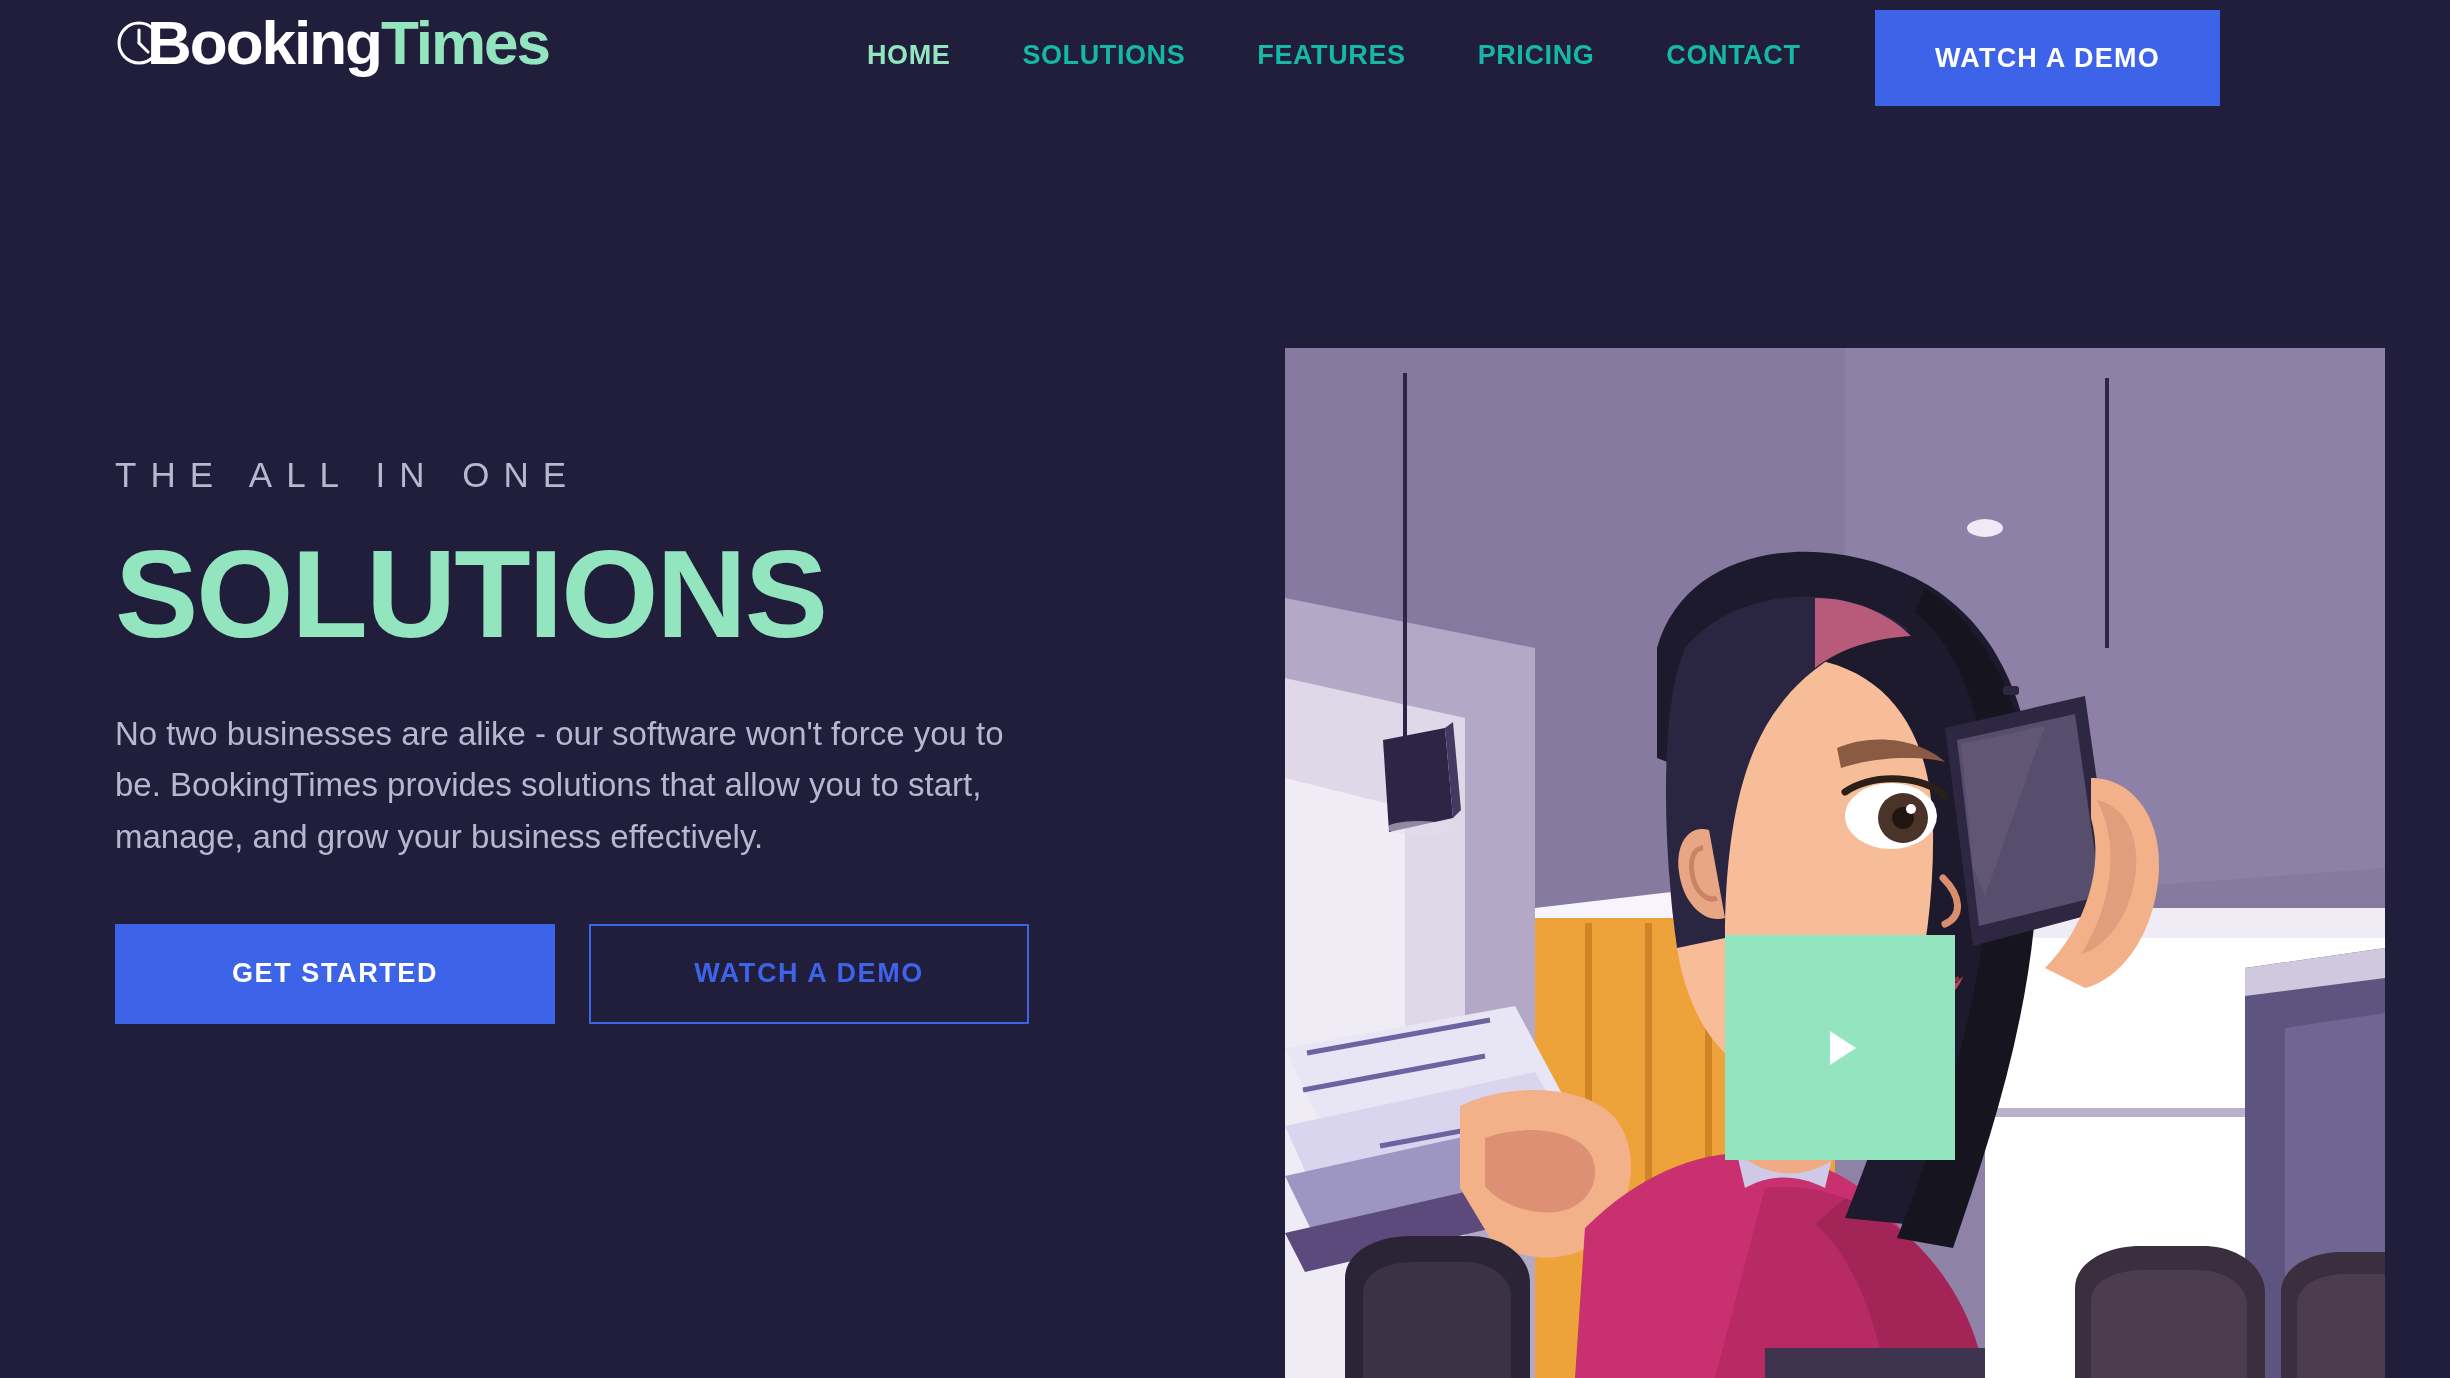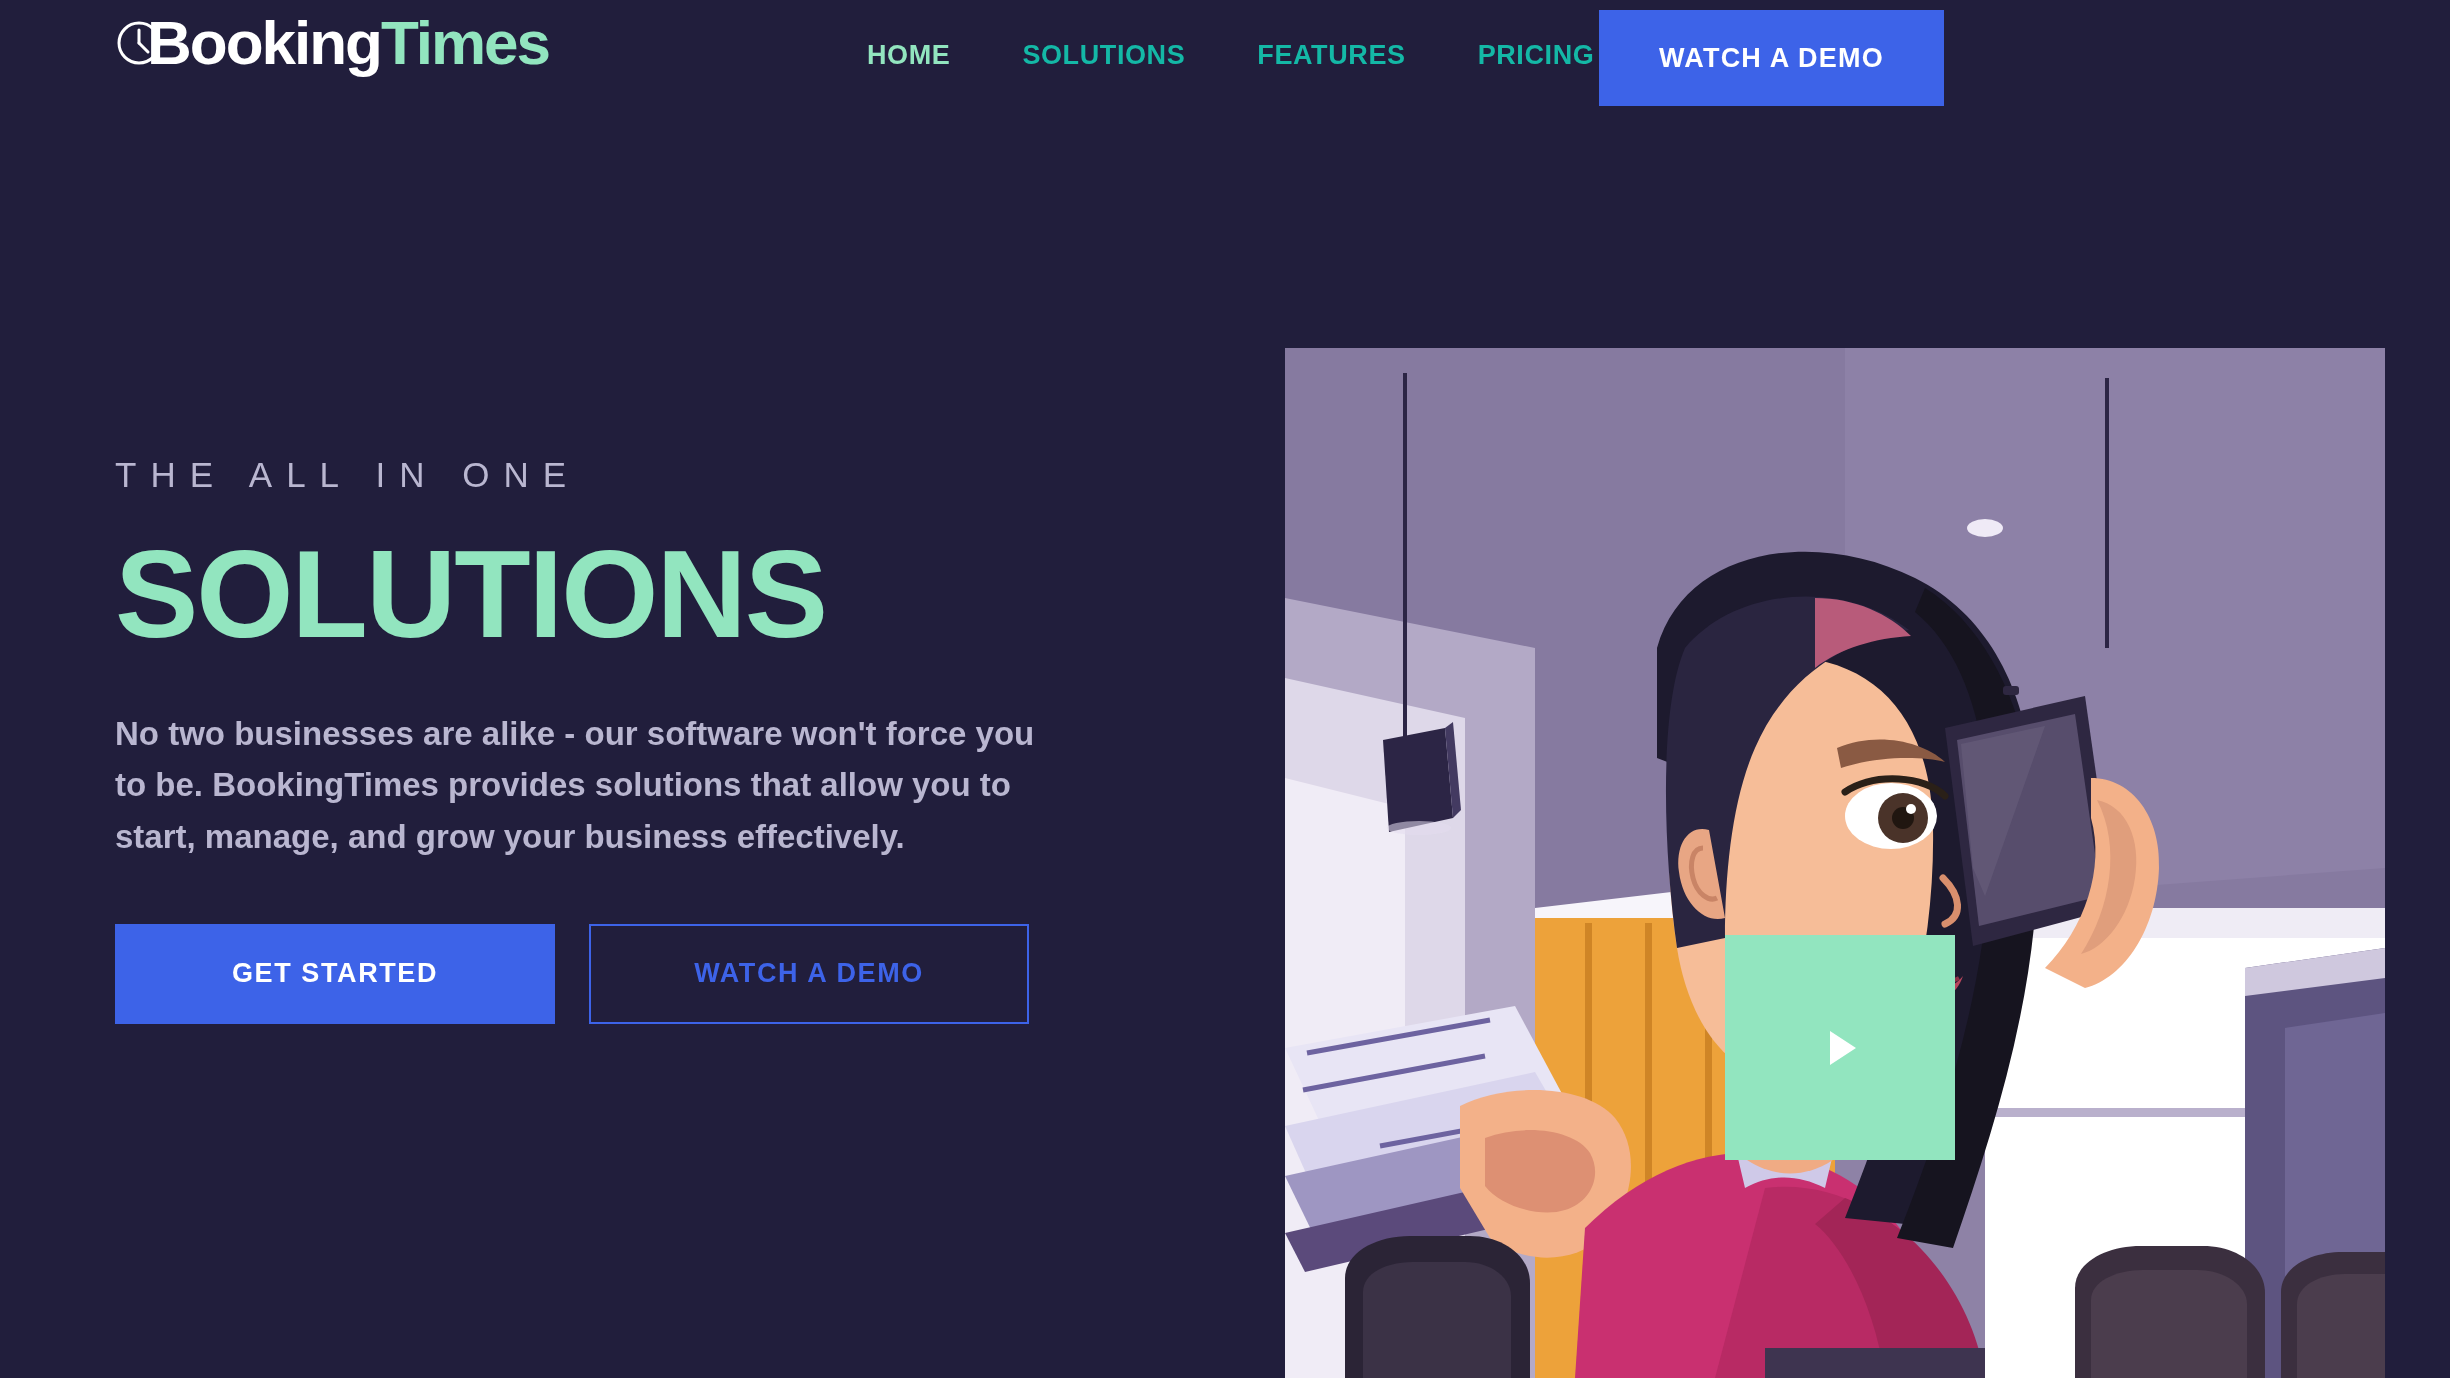--- a/index.html
+++ b/index.html
@@ -7,21 +7,21 @@
   html, body {
     width:2450px; height:1378px;
     background:#211e3c;
     font-family:"Liberation Sans", sans-serif;
     overflow:hidden;
   }
   .page { position:relative; width:2450px; height:1378px; background:#211e3c; }
 
   
   .header {
-    position:absolute; top:0; left:0; width:1944px; height:128px;
+    position:absolute; top:0; left:0; width:2220px; height:128px;
     display:flex; align-items:flex-start;
   }
   .logo {
     position:absolute; left:115px; top:12px;
     display:flex; align-items:center; height:62px;
   }
   .logo-clock { width:48px; height:48px; position:relative; margin-right:-16px; }
   .logo-text {
     font-size:62px; font-weight:700; letter-spacing:-2px;
     line-height:62px; white-space:nowrap;
@@ -57,21 +57,21 @@
   }
   .headline {
     font-size:125px; font-weight:800; line-height:0.97;
     letter-spacing:-2px;
   }
   .headline .l1 { color:#92e5bf; display:block; }
   .headline .l2 { color:#ffffff; display:block; }
 
   .lede {
     margin-top:54px;
-    font-size:33px; line-height:1.55; color:#b9b6d0; font-weight:700;
+    font-size:33px; line-height:1.55; color:#b9b6d0; font-weight:400;
     max-width:940px;
   }
 
   .cta-row { margin-top:62px; display:flex; gap:34px; }
   .btn {
     height:100px; display:flex; align-items:center; justify-content:center;
     font-size:27px; font-weight:700; letter-spacing:1.6px;
     cursor:pointer; white-space:nowrap;
   }
   .btn-primary { width:440px; background:#3d63e8; color:#ffffff; border:none; }

